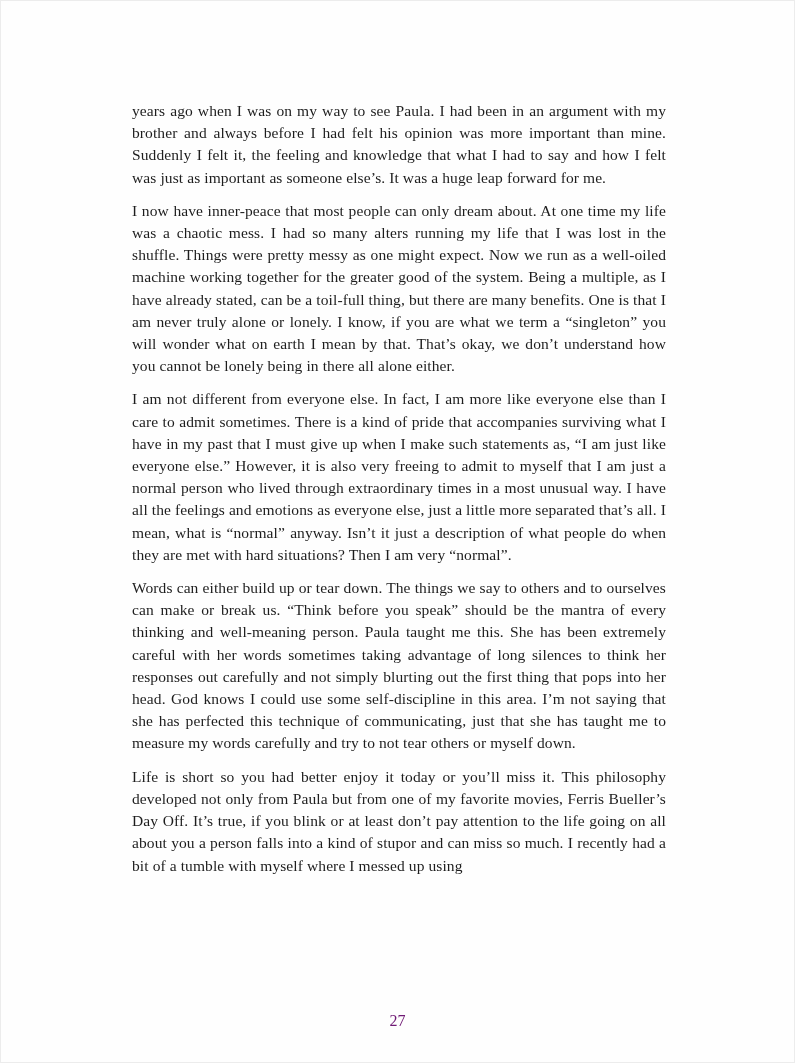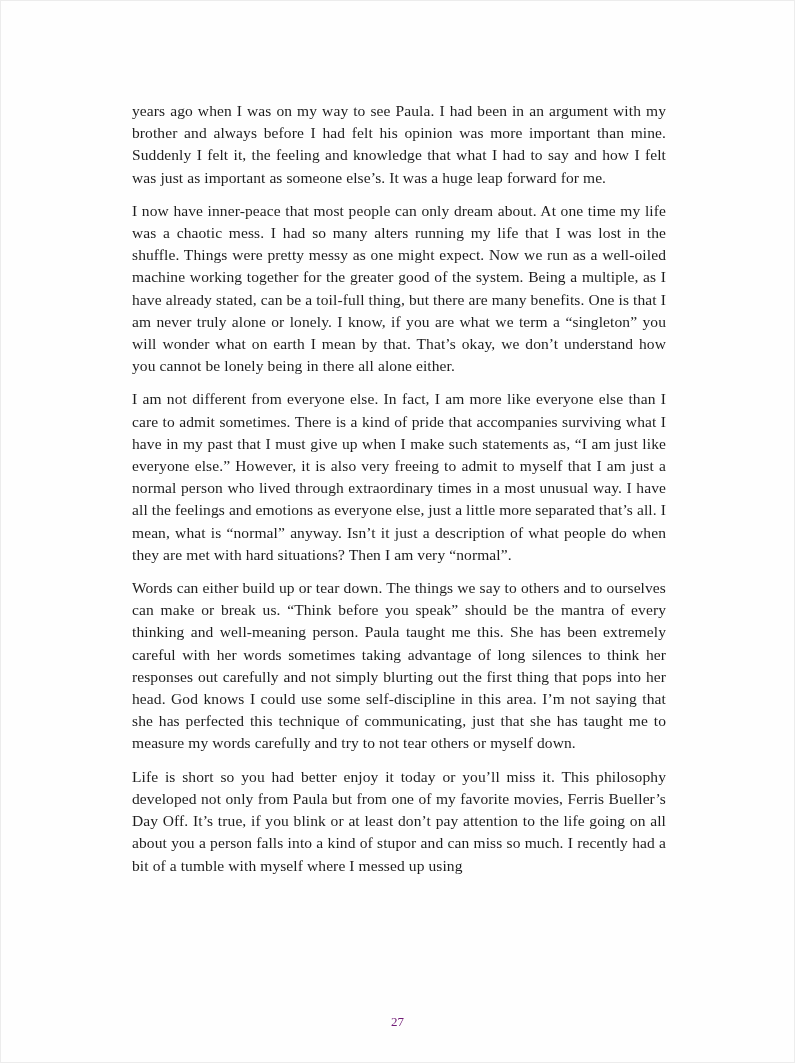--- a/index.html
+++ b/index.html
@@ -32,21 +32,21 @@
     letter-spacing: 0.1px;
   }
   .page-footer {
     position: absolute;
     left: 0;
     bottom: 32px;
     width: 100%;
     text-align: center;
   }
   .page-number {
-    font-size: 13px;
+    font-size: 16px;
     color: #701a75;
   }
 </style>
 </head>
 <body>
 
 <div class="doc-page">
   <div class="text-block">
     <p>years ago when I was on my way to see Paula. I had been in an argument with my brother and always before I had felt his opinion was more important than mine. Suddenly I felt it, the feeling and knowledge that what I had to say and how I felt was just as important as someone else’s. It was a huge leap forward for me.</p>
     <p>I now have inner-peace that most people can only dream about. At one time my life was a chaotic mess. I had so many alters running my life that I was lost in the shuffle. Things were pretty messy as one might expect. Now we run as a well-oiled machine working together for the greater good of the system. Being a multiple, as I have already stated, can be a toil-full thing, but there are many benefits. One is that I am never truly alone or lonely. I know, if you are what we term a “singleton” you will wonder what on earth I mean by that. That’s okay, we don’t understand how you cannot be lonely being in there all alone either.</p>

